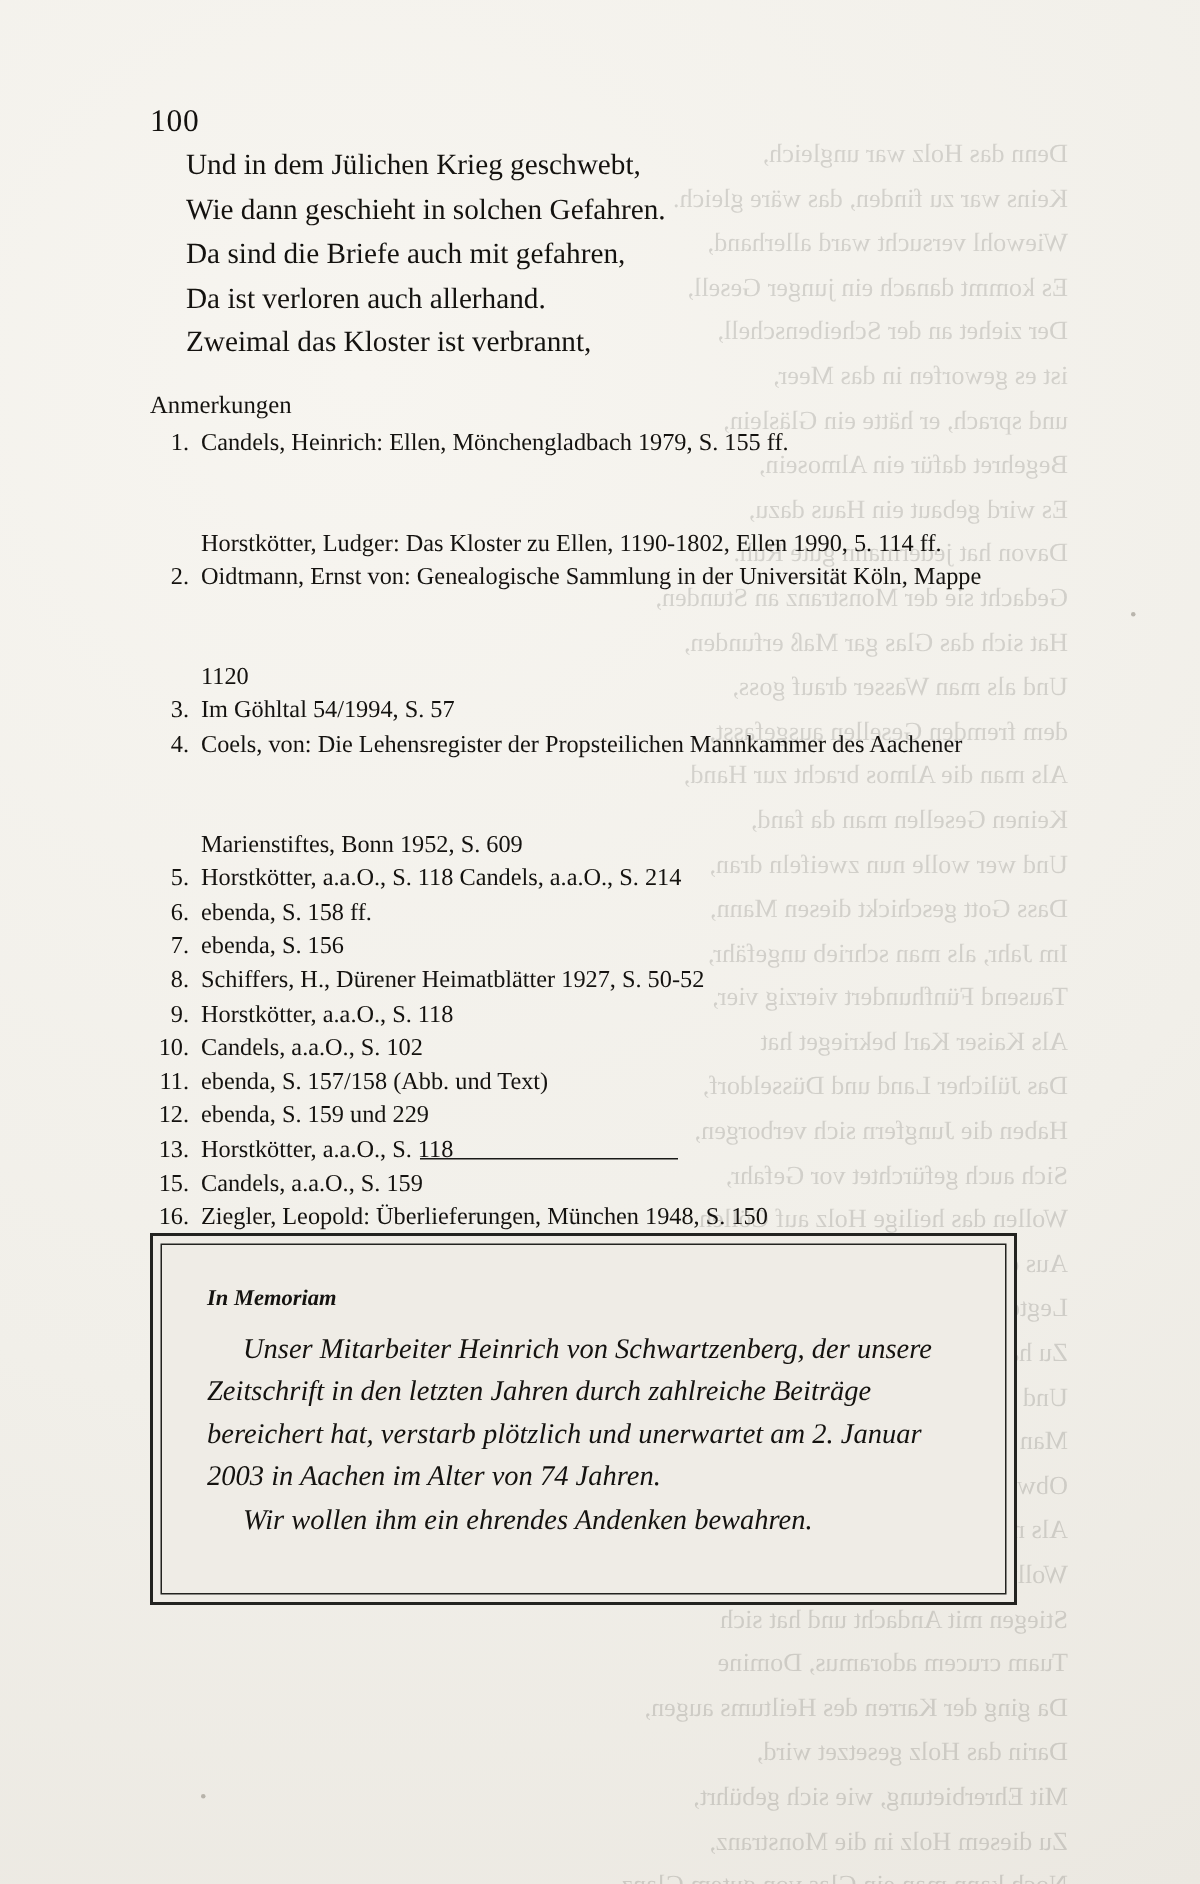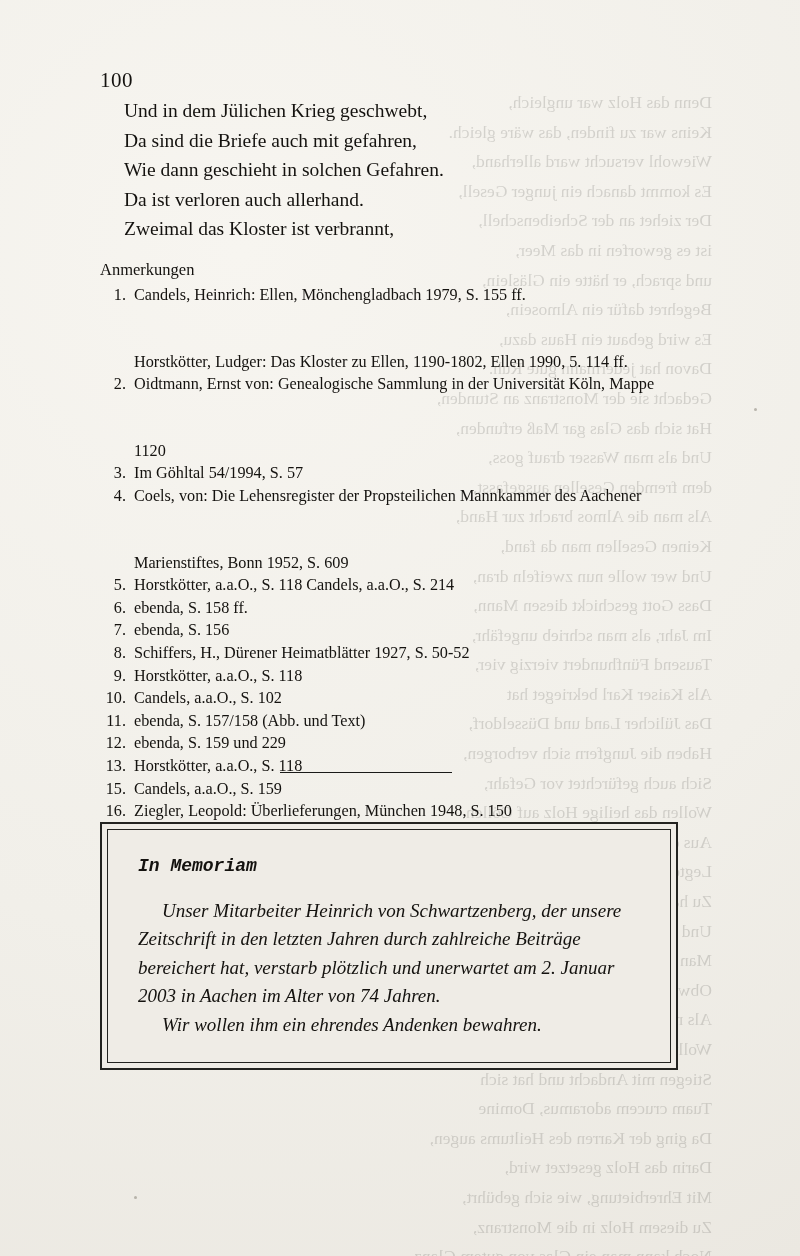--- a/index.html
+++ b/index.html
@@ -125,23 +125,22 @@
     border: 1px solid #232320;
     box-sizing: border-box;
     padding: 22px 30px 18px 30px;
     font-style: italic;
     font-size: 19px;
     line-height: 28.5px;
   }
   .memoriam-title {
     font-weight: bold;
     font-style: italic;
-    font-size: 18px;
-    margin-bottom: 16px;
-    font-family: Liberation Mono, monospace;
+    font-size: 15px;
+    margin-bottom: 5px;
   }
   .memoriam-p {
     text-indent: 24px;
     margin: 0;
   }
   .memoriam-p2 {
     text-indent: 24px;
     margin: 0;
   }
   .speck {
@@ -201,22 +200,22 @@
         <div class="gline">Noch kann man ein Glas von gutem Glanz,</div>
       </div>
   </div>
 
   <div class="content">
 
     <div class="folio">100</div>
 
     <div class="verse">
       <div>Und in dem Jülichen Krieg geschwebt,</div>
+      <div>Wie dann geschieht in solchen Gefahren.</div>
       <div>Da sind die Briefe auch mit gefahren,</div>
-      <div>Wie dann geschieht in solchen Gefahren.</div>
       <div>Da ist verloren auch allerhand.</div>
       <div>Zweimal das Kloster ist verbrannt,</div>
     </div>
 
     <div class="notes-head">Anmerkungen</div>
 
     <div class="notes">
 
       <div class="note">
         <span class="num">1.</span>

